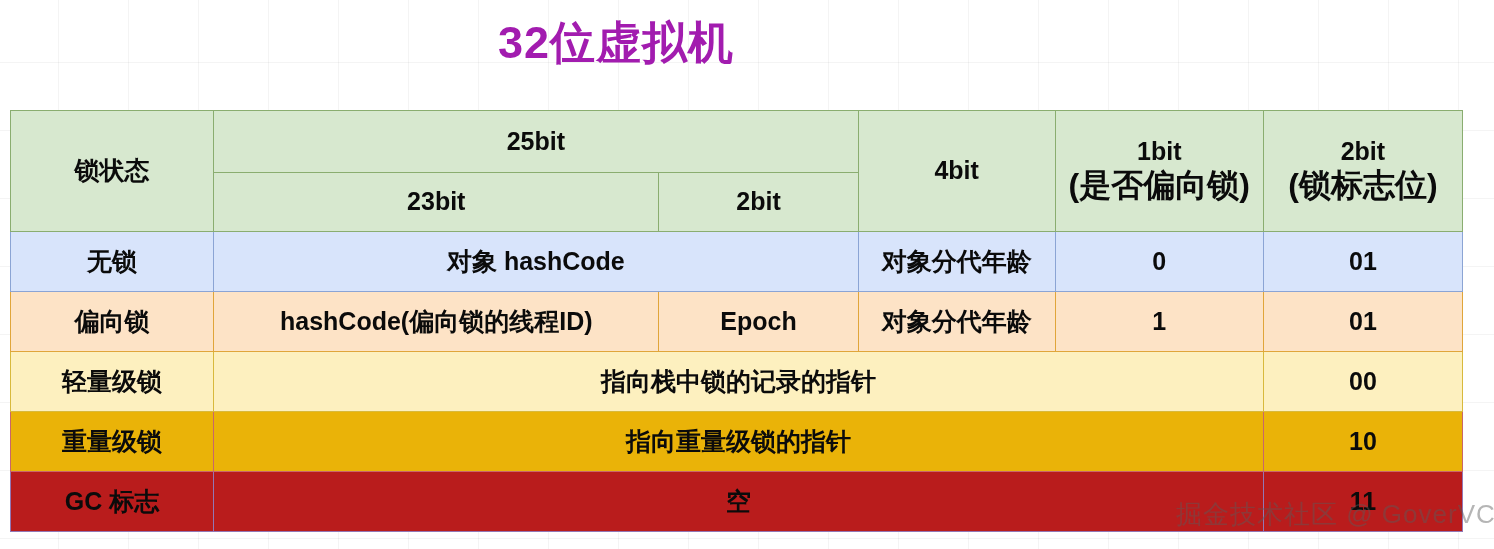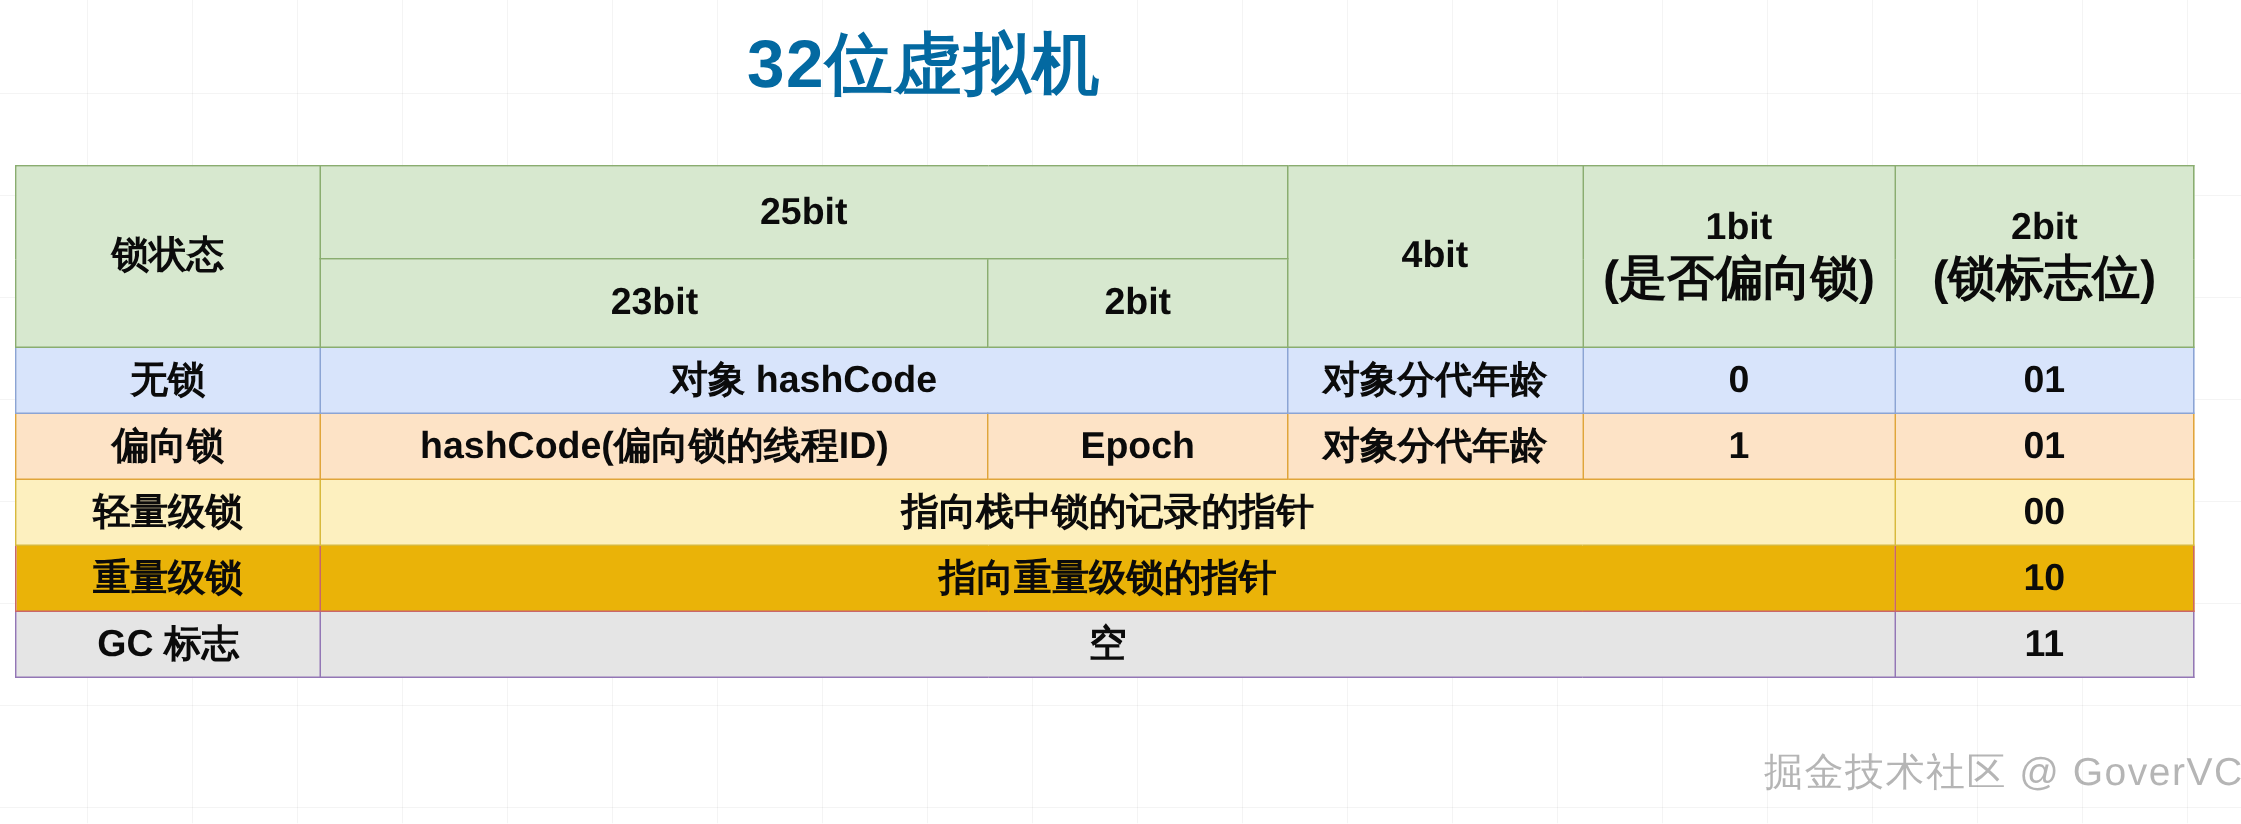--- a/index.html
+++ b/index.html
@@ -33,21 +33,21 @@
     height: 549px;
   }
   #page-title {
     position: absolute;
     left: 0;
     top: 14px;
     width: 1232px;
     text-align: center;
     font-size: 45px;
     font-weight: bold;
-    color: #0369a1;
+    color: #a21caf;
     letter-spacing: 1px;
     line-height: 58px;
     white-space: nowrap;
   }
 
   #lock-table {
     position: absolute;
     left: 10px;
     top: 110px;
     width: 1453px;
@@ -77,23 +77,23 @@
     display: block;
     font-size: 32px;
     font-weight: bold;
   }
 
   
   .r-none   { background: #d8e4fb; border: 1.6px solid #8ba4d4; }
   .r-biased { background: #fde3c6; border: 1.6px solid #e0a53a; margin-top: 38px; }
   .r-light  { background: #fdf0bf; border: 1.6px solid #d8b93c; }
   .r-heavy  { background: #eab308; border: 1.6px solid #c9666a; }
-  .r-gc     { background: #e5e5e5; border: 1.6px solid #9377b5; }
+  .r-gc     { background: #b91c1c; border: 1.6px solid #9377b5; }
 
-  .data-row td { height: 44px; }
+  .data-row td { height: 60px; }
 
   
   .c-state { width: 203px; }
   .c-a     { width: 445px; }
   .c-b     { width: 199px; }
   .c-age   { width: 197px; }
   .c-1bit  { width: 208px; }
   .c-2bit  { width: 199px; }
 
   #watermark {

